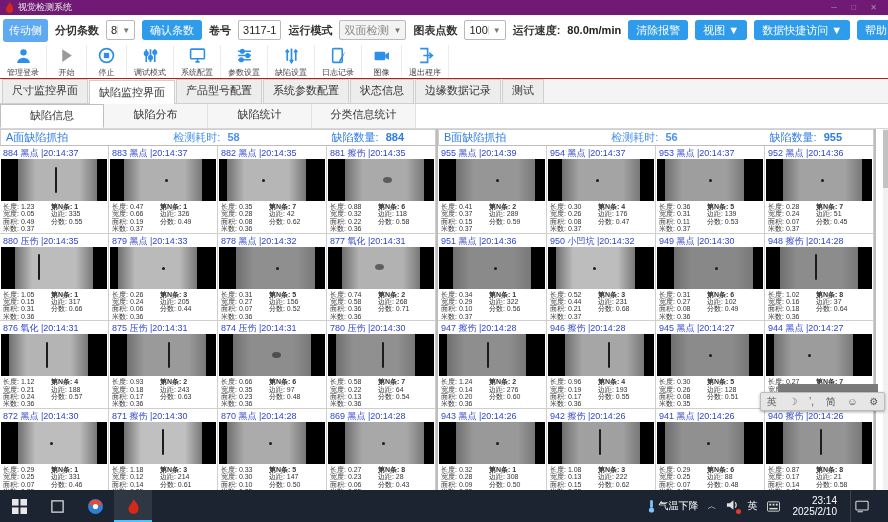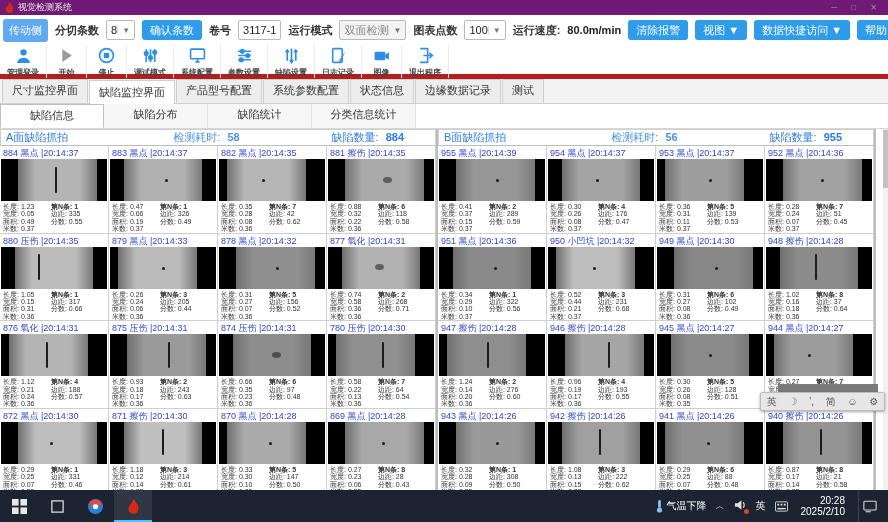--- a/index.html
+++ b/index.html
@@ -15,21 +15,21 @@
   .toolbar { height:30px; display:flex; align-items:center; gap:7px; padding:0 3px; background:#fff; white-space:nowrap; }
   .toolbar .lab { font-weight:bold; color:#333; }
   .side-tag { background:#5fa9f0; color:#fff; font-weight:normal; padding:4px 6px; border-radius:3px; }
   .combo, .textbox { border:1px solid #b9b9b9; background:#fff; height:20px; display:flex; align-items:center; padding:0 4px; border-radius:2px; }
   .combo .caret { margin-left:auto; color:#777; font-size:8px; padding-left:4px; border-left:1px solid #ddd; }
   .combo.dim { background:#f3f3f3; color:#888; }
   .btn-blue { background:#2f9ceb; color:#fff; border:none; height:20px; padding:0 8px; border-radius:3px; font-size:11px; cursor:pointer; font-family:inherit; }
   .speed-val { font-weight:bold; }
 
   
-  .iconbar { height:34px; display:flex; align-items:flex-start; border-bottom:5px solid #b91c1c;font-weight:bold; }
+  .iconbar { height:34px; display:flex; align-items:center; border-bottom:1px solid #b91c1c; }
   .action { display:flex; flex-direction:column; align-items:center; justify-content:flex-start; padding:2px 7px 0; border-right:1px solid #ececec; min-width:40px; cursor:pointer; }
   .action svg { width:17px; height:17px; }
   .action .alabel { font-size:8px; color:#444; margin-top:1px; }
 
   
   .tabs { display:flex; background:#f4f4f4; padding-left:2px; border-bottom:1px solid #cfcfcf; }
   .tab { padding:3px 9px 4px; border:1px solid #cfcfcf; border-bottom:none; background:#ededed; color:#333; margin-right:1px; font-size:11px; cursor:pointer; }
   .tab.sel { background:#fff; position:relative; top:1px; padding-top:4px; }
   .subtabs { display:flex; background:#fff; border-bottom:1px solid #d7d7d7; }
   .subtab { width:104px; text-align:center; padding:3px 0 4px; border-right:1px solid #e2e2e2; background:#f6f6f6; color:#333; cursor:pointer; }
@@ -67,21 +67,21 @@
 
   
   .ime { position:absolute; right:3px; bottom:111px; width:125px; height:19px; background:#e6e6e6; border:1px solid #bcbcbc; border-radius:2px; display:flex; align-items:center; justify-content:space-around; font-size:10px; color:#555; box-shadow:0 1px 3px rgba(0,0,0,.35); z-index:5; }
   .ime span { cursor:pointer; }
   .ime-shadow { position:absolute; right:10px; bottom:130px; width:100px; height:8px; background:#7a7a7a; z-index:4; }
 
   
   .taskbar { position:absolute; left:0; bottom:0; width:888px; height:32px; background:#1b2430; display:flex; align-items:center; color:#fff; z-index:6; }
   .tb-icon { width:38px; height:32px; display:flex; align-items:center; justify-content:center; cursor:pointer; }
   .tb-icon.active { background:rgba(255,255,255,.09); box-shadow:inset 0 -2px 0 #4cc2ff; }
-  .tray { margin-left:auto; display:flex; align-items:center; gap:9px; padding-right:8px; font-size:10px; }
+  .tray { margin-left:auto; display:flex; align-items:center; gap:9px; padding-right:16px; font-size:10px; }
   .weather { display:flex; align-items:center; gap:3px; font-size:10px; }
   .clock { text-align:right; font-size:10px; line-height:11px; padding:0 4px; }
   .badge { position:relative; }
   .badge::after { content:""; position:absolute; right:-2px; bottom:-1px; width:5px; height:5px; border-radius:50%; background:#e53935; }
   .tray .caret-up { font-size:9px; color:#ddd; }
   .notif { width:22px; display:flex; justify-content:center; border-left:1px solid rgba(255,255,255,.15); height:32px; align-items:center; }
 </style>
 </head>
 <body>
 
@@ -920,21 +920,21 @@
     </span>
     <span>英</span>
     <svg width="13" height="11" viewBox="0 0 14 11">
         <rect x="0.5" y="0.5" width="13" height="10" rx="1" fill="none" stroke="#dcdcdc"></rect>
         <rect x="2.5" y="7" width="9" height="1.6" fill="#dcdcdc"></rect>
         <rect x="2.5" y="2.5" width="2" height="2" fill="#dcdcdc"></rect>
         <rect x="6" y="2.5" width="2" height="2" fill="#dcdcdc"></rect>
         <rect x="9.5" y="2.5" width="2" height="2" fill="#dcdcdc"></rect>
       </svg>
     <span class="clock">
-      <span>20:28</span><br>
+      <span>23:14</span><br>
       <span>2025/2/10</span>
     </span>
     <span class="notif">
       <svg width="14" height="13" viewBox="0 0 16 14">
           <rect x="1" y="1" width="14" height="10" rx="1" fill="none" stroke="#dcdcdc" stroke-width="1.2"></rect>
           <path d="M3 13 h6" stroke="#dcdcdc" stroke-width="1.2"></path>
         </svg>
     </span>
   </div>
 </div>

